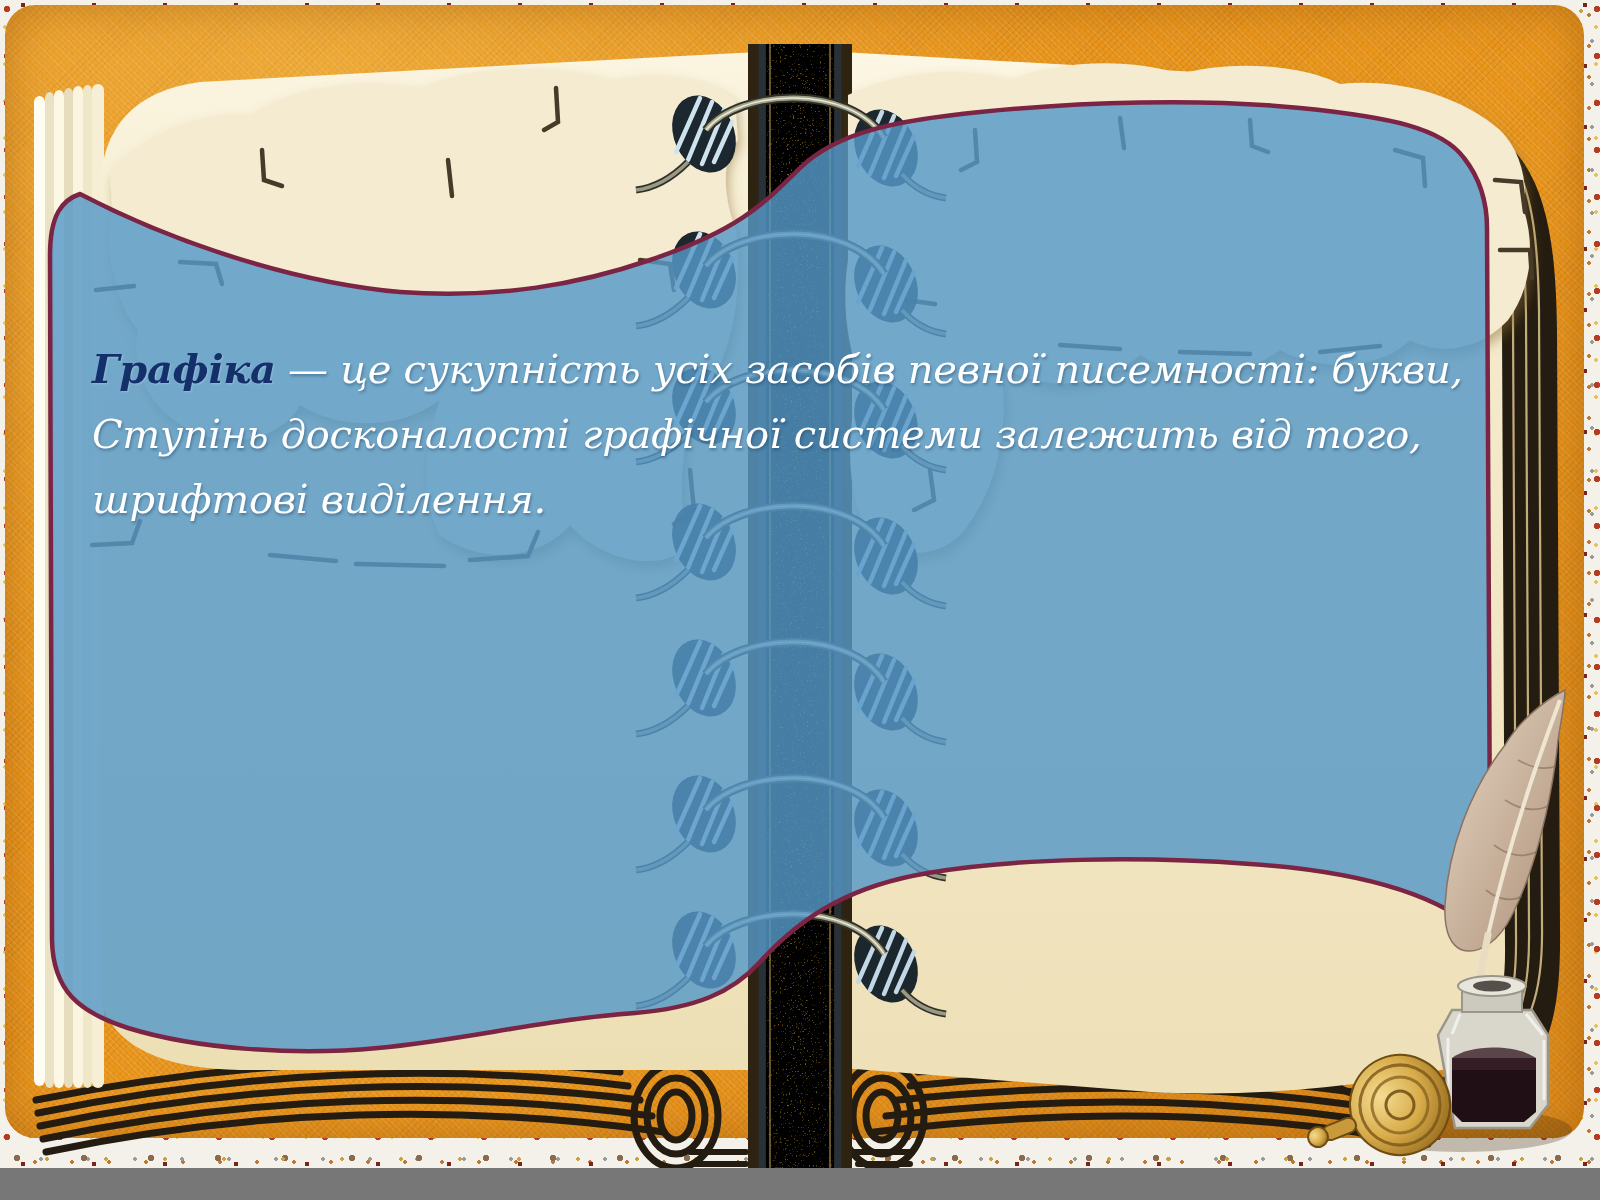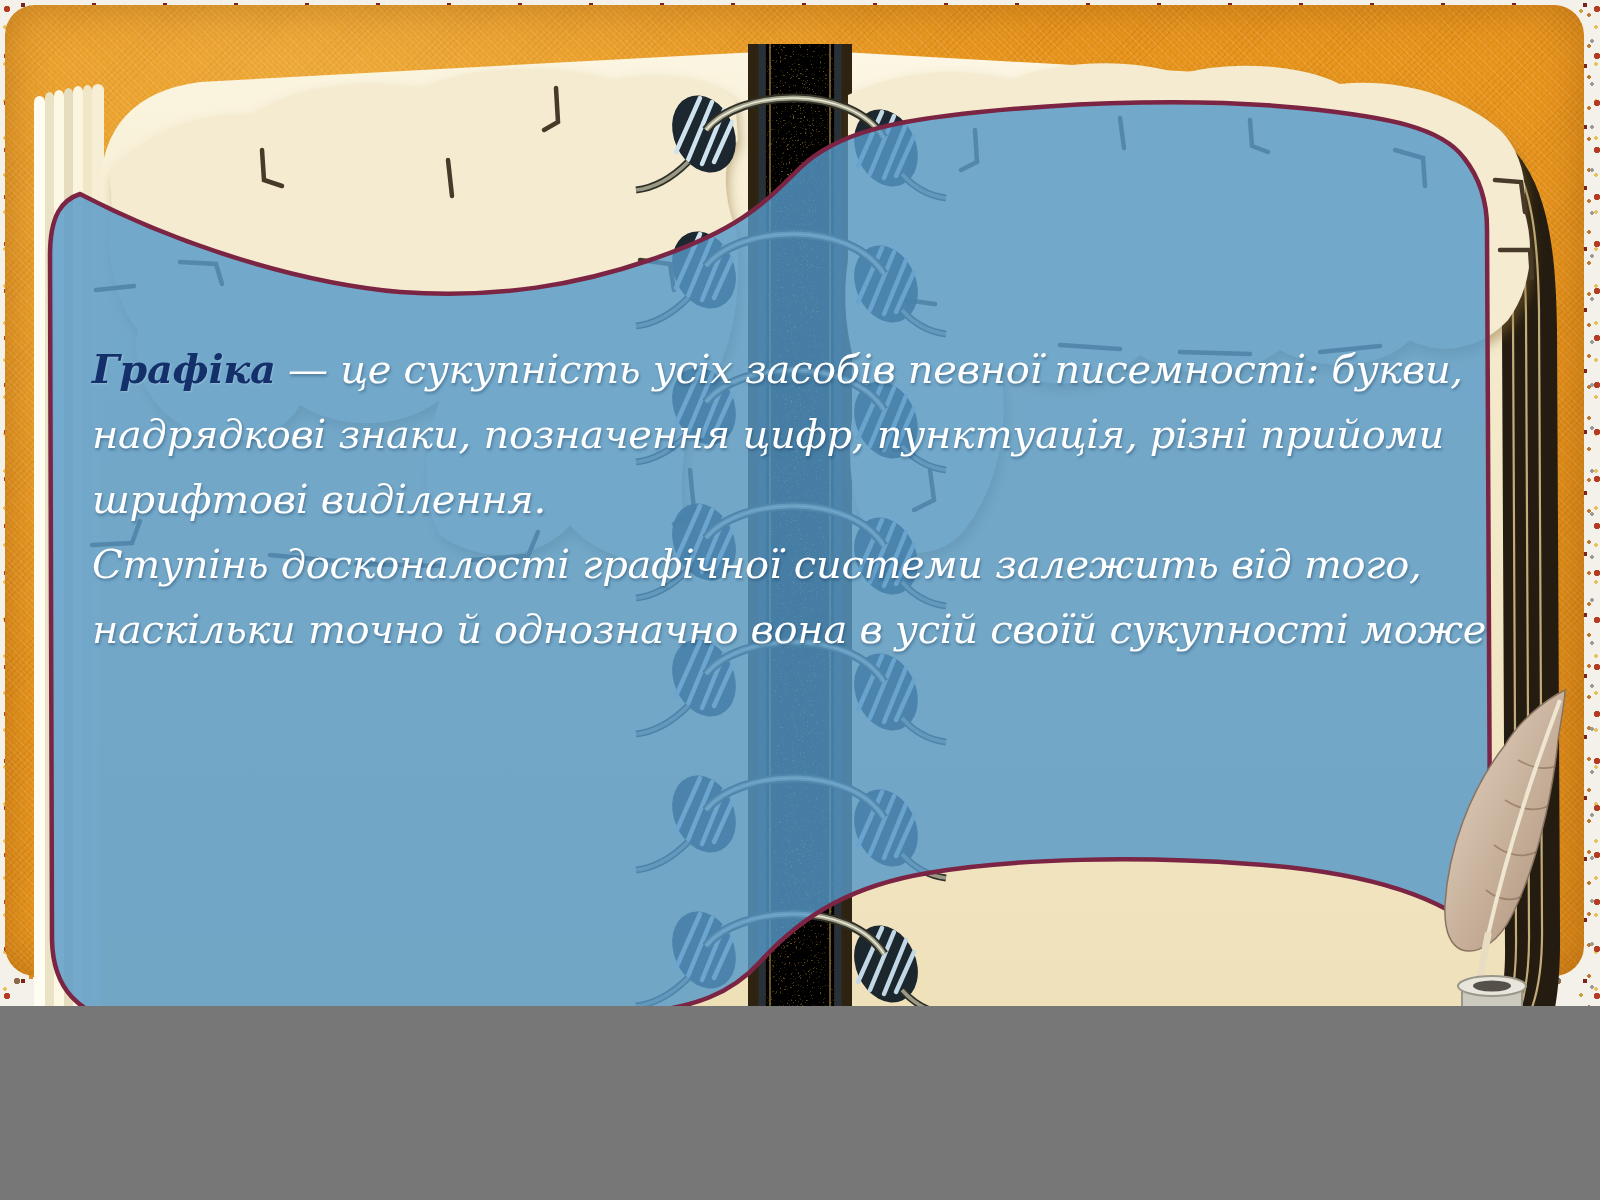--- a/index.html
+++ b/index.html
@@ -1,18 +1,18 @@
 <!DOCTYPE html>
 <html><head>
 <meta charset="utf-8">
 <title>Графіка</title>
 <style>
   html,body{margin:0;padding:0;background:#777;}
   #slide{
-    position:relative; width:1600px; height:1006px; overflow:hidden;
+    position:relative; width:1600px; height:1168px; overflow:hidden;
     font-family:"DejaVu Serif", serif;
   }
   
   .confetti{
     position:absolute; inset:0;
     background-color:#F4F1EA;
     background-image:
       radial-gradient(circle 3px at 7px 9px,  #b43b22 97%, transparent),
       radial-gradient(circle 2.5px at 31px 23px, #e08a24 97%, transparent),
       radial-gradient(circle 2px at 47px 11px, #caa23c 97%, transparent),
@@ -291,18 +291,16 @@
       <circle cx="0" cy="0" r="40" fill="none" stroke="#7A5618" stroke-width="3" opacity="0.8"></circle>
       <circle cx="0" cy="0" r="28" fill="none" stroke="#8A6420" stroke-width="3" opacity="0.8"></circle>
       <circle cx="0" cy="0" r="14" fill="none" stroke="#6E4C12" stroke-width="3" opacity="0.85"></circle>
       <rect x="-82" y="-8" width="34" height="15" rx="7" fill="#C89A3C" stroke="#6E4C12" stroke-width="2"></rect>
       <circle cx="-88" cy="-1" r="10" fill="url(#bellG)" stroke="#6E4C12" stroke-width="2"></circle>
     </g>
   </svg>
 
   <div class="textblock">
     <div class="line"><span class="term">Графіка</span><span> — це сукупність усіх засобів певної писемності: букви,</span></div>
-    <div class="line">надрядкові знаки, позначення цифр, пунктуація, різні прийоми</div>
+    <div class="line">Ступінь досконалості графічної системи залежить від того,</div>
     <div class="line">шрифтові виділення.</div>
-    <div class="line">Ступінь досконалості графічної системи залежить від того,</div>
-    <div class="line">наскільки точно й однозначно вона в усій своїй сукупності може</div>
   </div>
 </div>
 
 </body></html>

